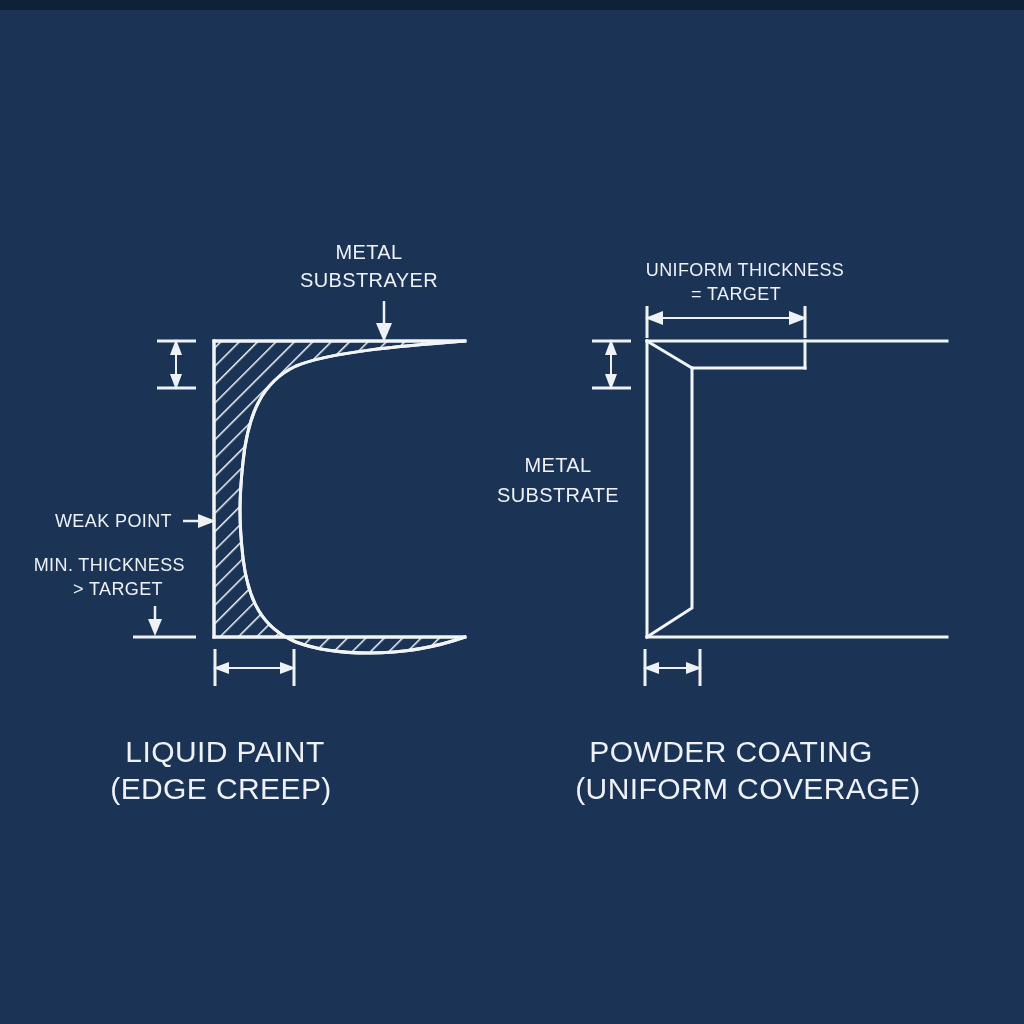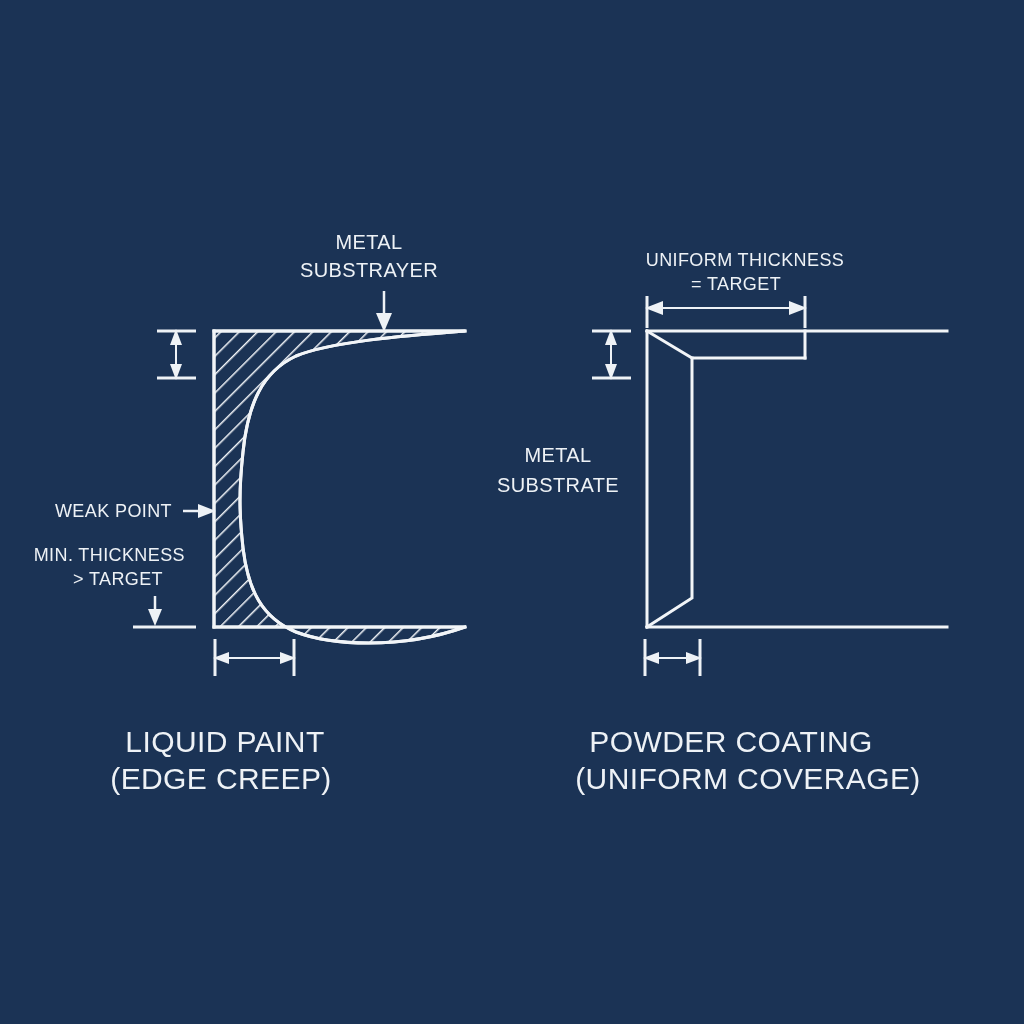--- a/index.html
+++ b/index.html
@@ -11,20 +11,21 @@
     width: 1024px;
     height: 1024px;
     overflow: hidden;
     font-family: "Liberation Sans", sans-serif;
   }
   #stage {
     position: relative;
     width: 1024px;
     height: 802px;
     background: #1b3355;
+    margin-top: 10px;
   }
   #stage svg {
     display: block;
     width: 1024px;
     height: 1024px;
   }
   .dgm-line {
     fill: none;
     stroke: #f2f5f8;
     stroke-width: 3;

